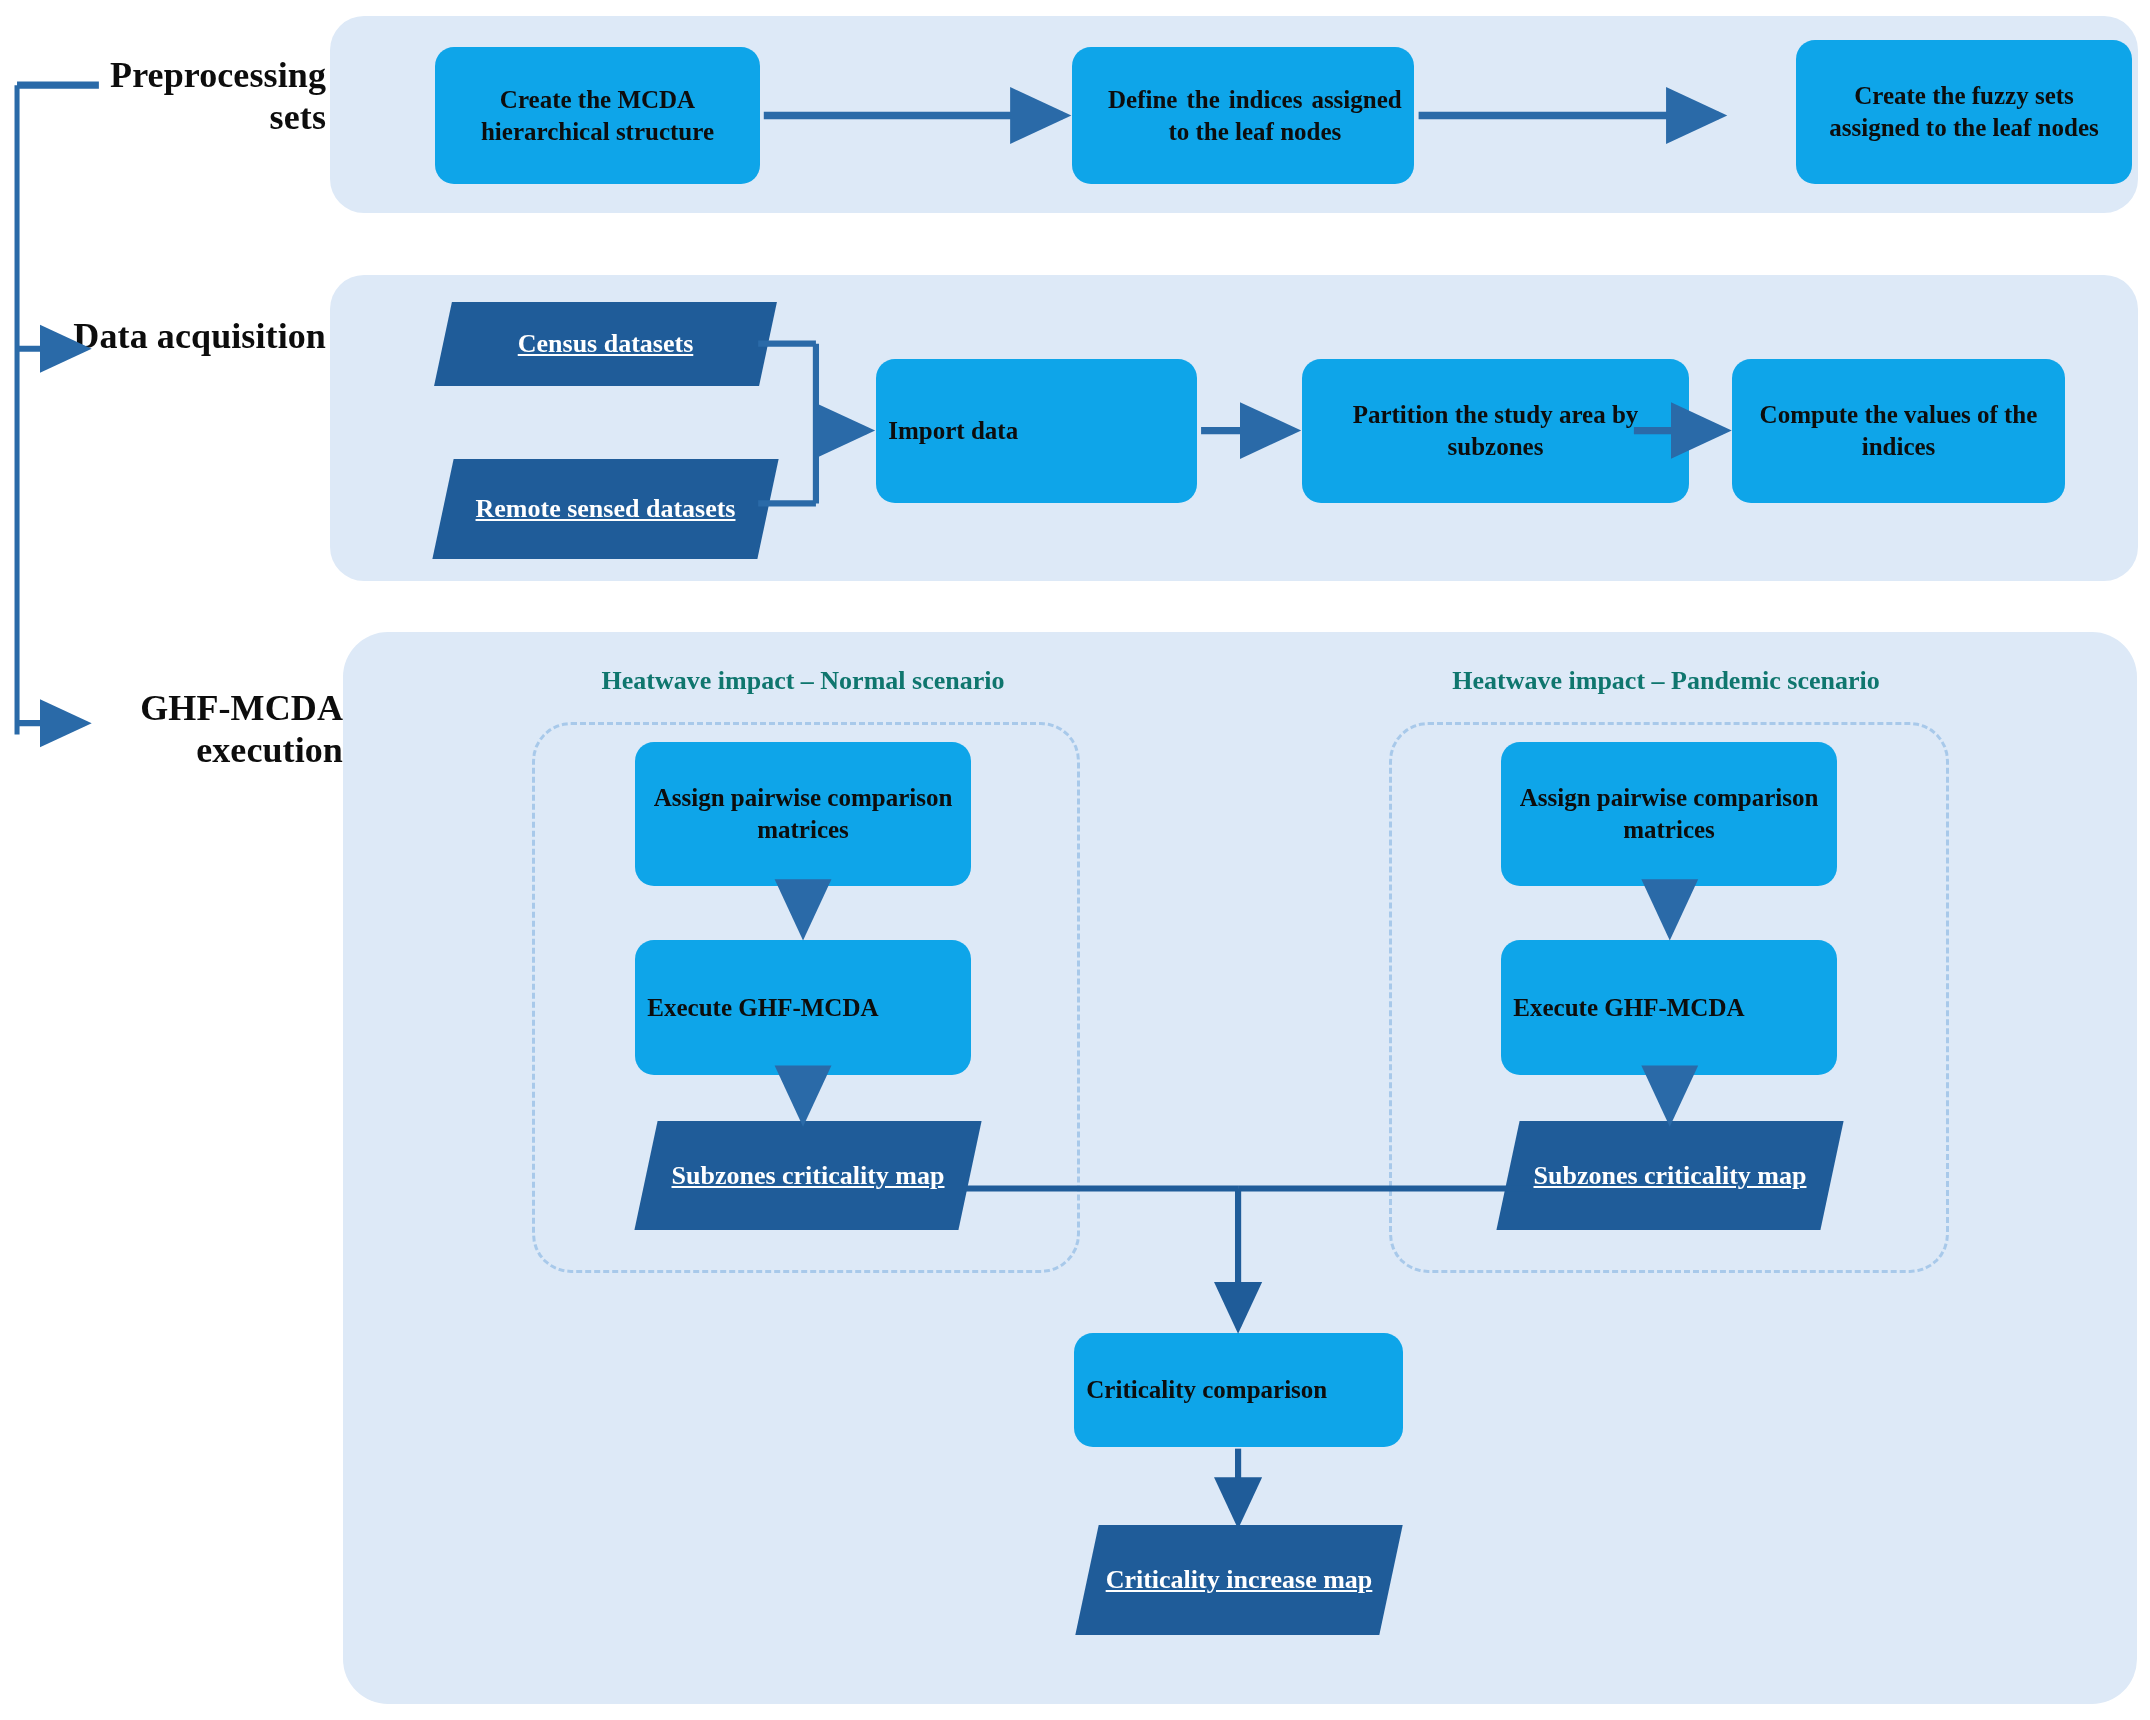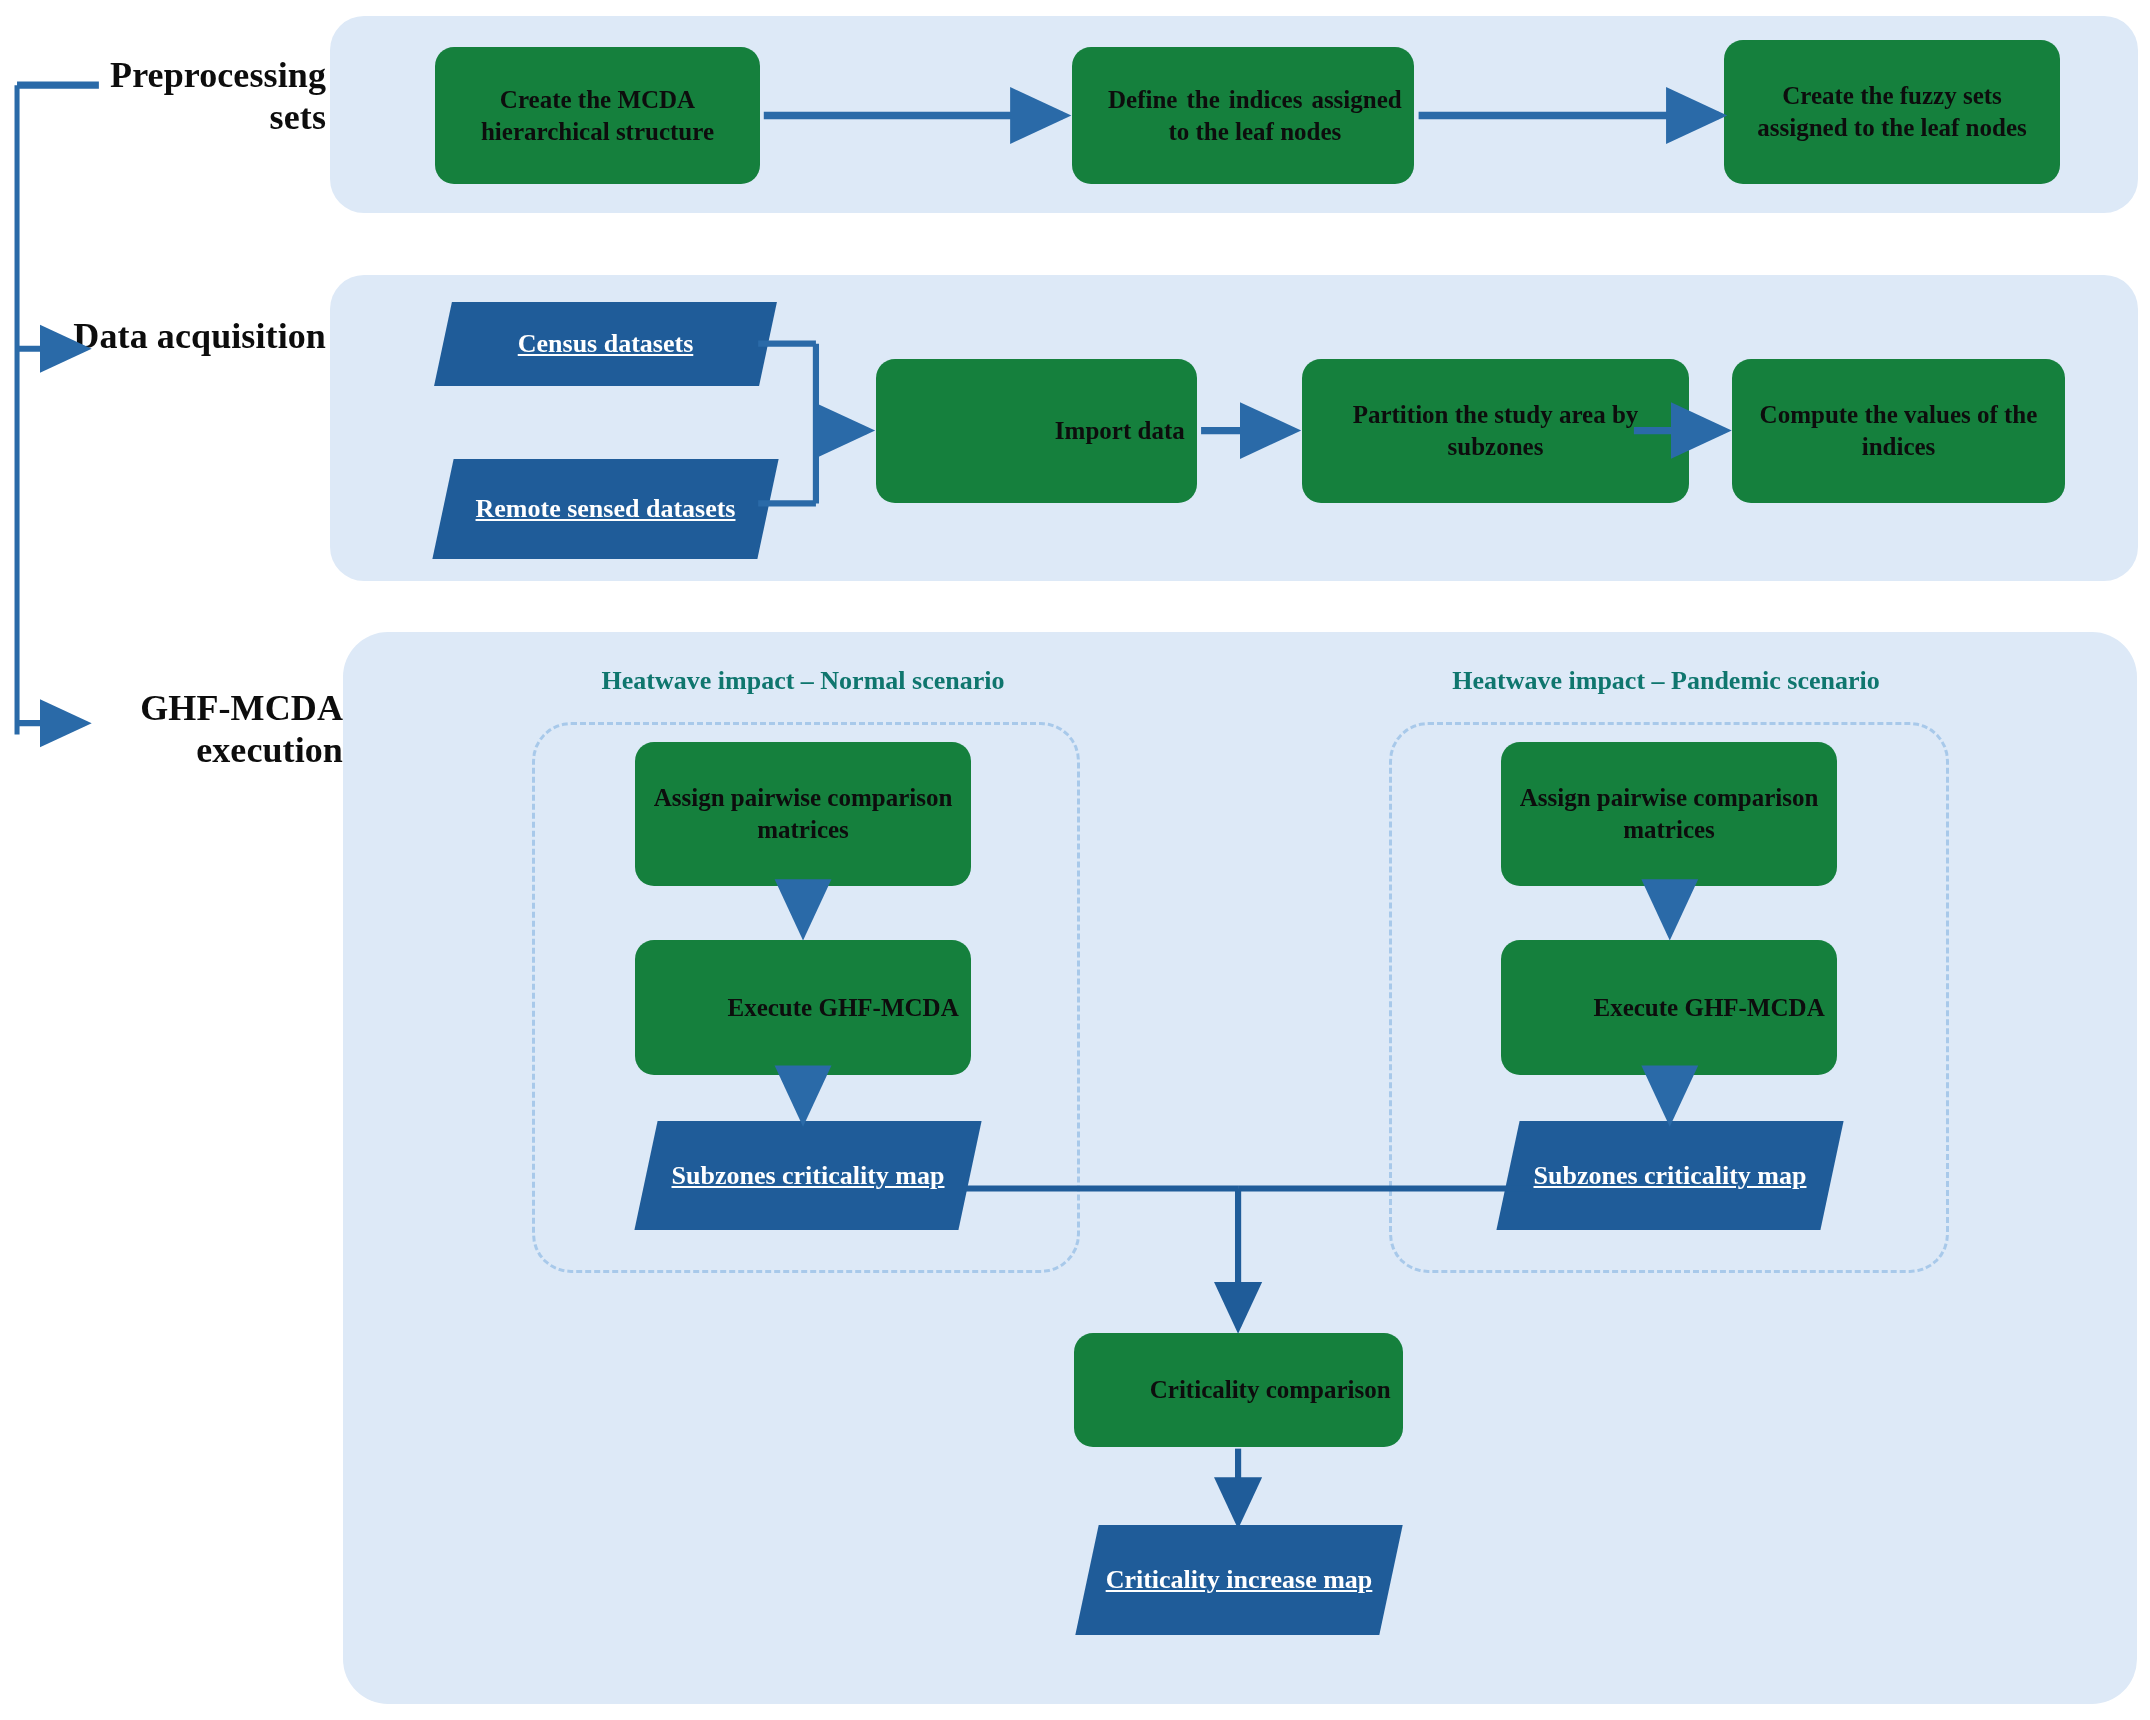--- a/index.html
+++ b/index.html
@@ -24,22 +24,22 @@
   .dashed-group{
     position:absolute;border:3.4px dashed #a8c9ea;border-radius:39px;background:transparent;
   }
   .scenario-title{
     position:absolute;text-align:center;font-weight:bold;color:#0f766e;
     font-size:26px;white-space:nowrap;
   }
 
   
   .node{
-    position:absolute;background:#15803d;border-radius:19px;
-    display:flex;align-items:center;justify-content:flex-end;
+    position:absolute;background:#0ea5e9;border-radius:19px;
+    display:flex;align-items:center;justify-content:flex-start;
     text-align:center;font-weight:bold;color:#0d0d0d;
     font-size:25px;line-height:1.28;padding:0 12.3px;box-sizing:border-box;
   }
   .node.justify{text-align:justify;text-align-last:center;}
 
   
   .data-node{position:absolute;}
   .data-node .skew{
     position:absolute;inset:0;background:#1f5c99;
     transform:skewX(-12deg);
@@ -80,21 +80,21 @@
   </div>
 
   <div class="node" style="left:435px;top:47px;width:325px;height:137px;">
     <span>Create the MCDA hierarchical structure</span>
   </div>
 
   <div class="node justify" style="left:1072px;top:47px;width:342px;height:137px;padding-left:36px;">
     <span>Define the indices assigned to the leaf nodes</span>
   </div>
 
-  <div class="node" style="left:1724px;top:40px;width:336px;height:144px;">
+  <div class="node" style="left:1796px;top:40px;width:336px;height:144px;">
     <span>Create the fuzzy sets assigned to the leaf nodes</span>
   </div>
 
   <div class="data-node" style="left:443px;top:302px;width:325px;height:84px;">
     <div class="skew"></div>
     <div class="txt">
         <span>Census datasets</span>
       </div>
   </div>
 

